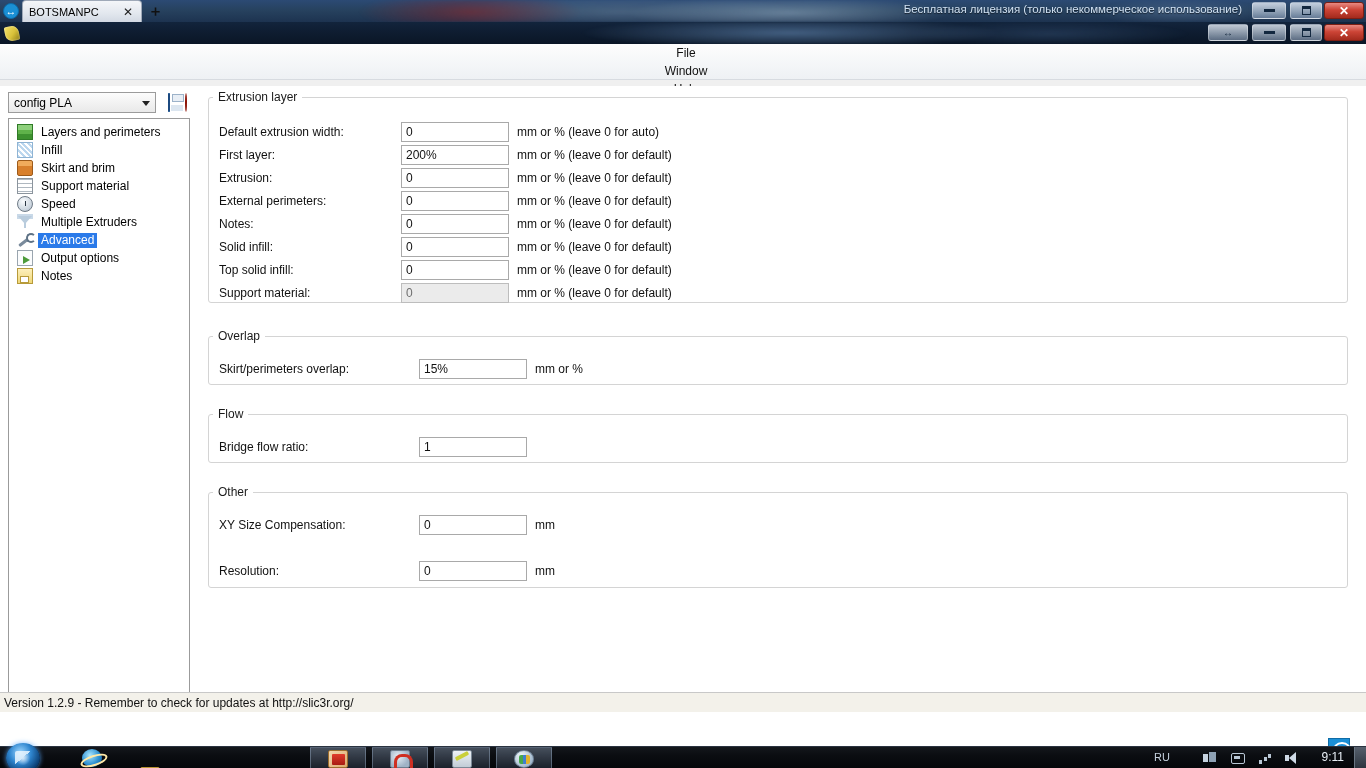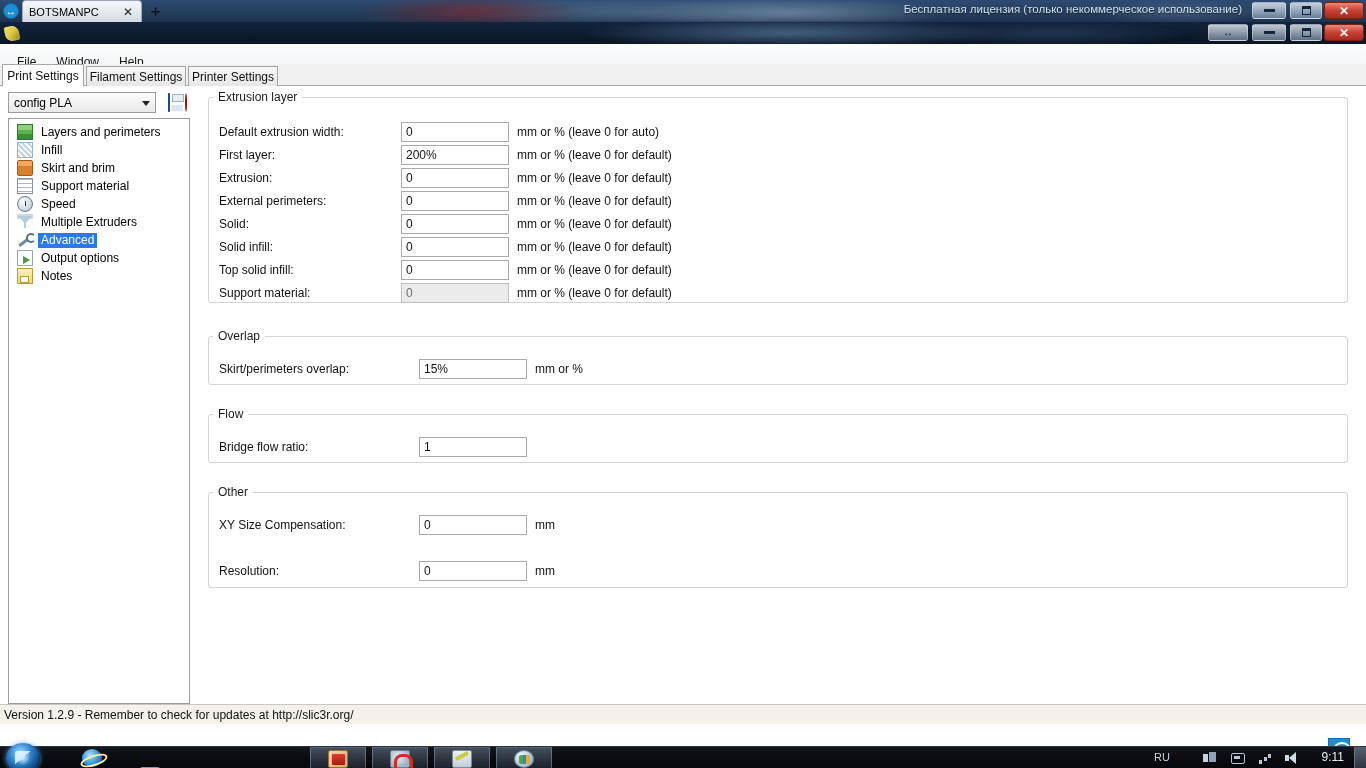--- a/index.html
+++ b/index.html
@@ -112,21 +112,21 @@
 
   
   #app {
     position:absolute; left:0; top:44px; width:1366px; height: 684px;
     background: #f0f0f0;
   }
   #menubar {
     position:absolute; left:0; top:0; width:100%; height: 36px;
     background: linear-gradient(to bottom, #fdfdfd, #eef1f4);
     border-bottom: 1px solid #d7dbe0;
-    display:flex; align-items:center; padding-left: 8px;
+    display:flex; align-items:center; padding-left: 8px; flex-direction: column;
   }
   #menubar .mi {
     font-size: 12px; color: #111; padding: 2px 9px; margin-right: 2px;
   }
 
   #tabstrip {
     position: absolute; left: 0; top: 20px; width: 100%; height: 22px;
     background: #f0f0f0;
     border-bottom: 1px solid #a7a7a7;
   }
@@ -327,21 +327,21 @@
     transform:translateY(-50%); text-align:center; color:#fff; font-size:14px;
     line-height:1;
   }
   #tv-widget .box::before {
     content:""; position:absolute; left:3px; top:3px; width:16px; height:16px;
     border-radius:50%; border:2px solid #fff;
   }
 
   
   #statusbar {
-    position:absolute; left:0; bottom: 4px; width:100%; height: 20px;
+    position:absolute; left:0; bottom: 16px; width:100%; height: 20px;
     background: #f3f1ea; border-top: 1px solid #c8c8c8;
     display:flex; align-items:center; padding-left: 4px;
     font-size: 12px; color:#111;
   }
 
   
   #taskbar {
     position:absolute; left:0; top:746px; width:1366px; height: 22px;
     background: linear-gradient(to bottom, #14171c 0%, #0b0d11 40%, #05070a 100%);
     border-top: 1px solid #2a3340;
@@ -489,25 +489,20 @@
 <div class="wbtn close" id="tb-close">✕</div>
 
 <div id="app">
 
   <div id="menubar">
     <div class="mi">File</div>
     <div class="mi">Window</div>
     <div class="mi">Help</div>
   </div>
 
-  <div id="tabstrip">
-    <div class="ptab active" id="ptab0">Print Settings</div>
-    <div class="ptab" id="ptab1">Filament Settings</div>
-    <div class="ptab" id="ptab2">Printer Settings</div>
-  </div>
 
   <div id="content">
 
     <div id="preset-row">
       <div id="preset-combo">
         <span>config PLA</span>
         <i class="arrow"></i>
       </div>
       <div id="btn-save-preset">
         <i class="floppy"></i>
@@ -579,21 +574,21 @@
           <span class="unit">mm or % (leave 0 for default)</span>
         </div>
 
         <div class="row" style="top:85px">
           <span class="lab">External perimeters:</span>
           <span class="fld" style="width:108px">0</span>
           <span class="unit">mm or % (leave 0 for default)</span>
         </div>
 
         <div class="row" style="top:108px">
-          <span class="lab">Solid:</span>
+          <span class="lab">Notes:</span>
           <span class="fld" style="width:108px">0</span>
           <span class="unit">mm or % (leave 0 for default)</span>
         </div>
 
         <div class="row" style="top:131px">
           <span class="lab">Solid infill:</span>
           <span class="fld" style="width:108px">0</span>
           <span class="unit">mm or % (leave 0 for default)</span>
         </div>
 

